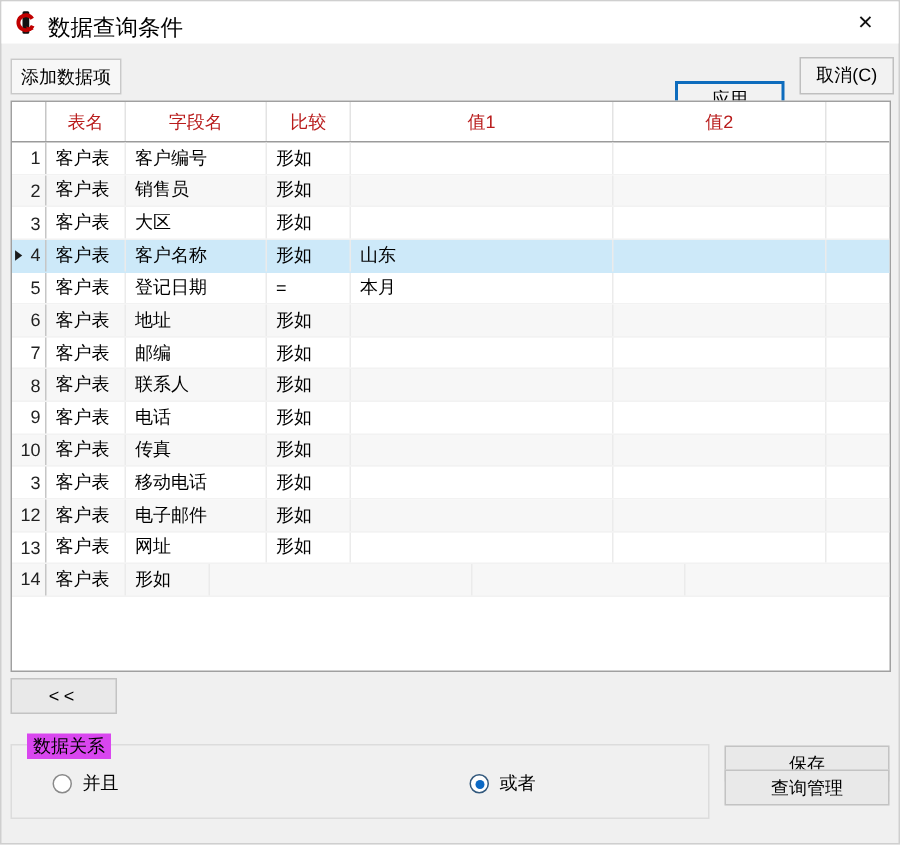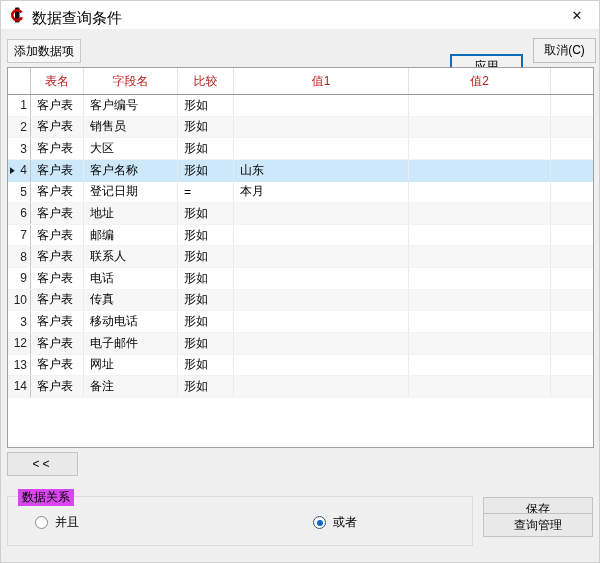--- a/index.html
+++ b/index.html
@@ -206,21 +206,20 @@
           <div class="cell c-name">客户表</div>
           <div class="cell c-field">网址</div>
           <div class="cell c-cmp">形如</div>
           <div class="cell c-v1"></div>
           <div class="cell c-v2"></div>
           <div class="cell c-x"></div>
         </div>
         <div class="trow">
           <div class="cell c-num">14</div>
           <div class="cell c-name">客户表</div>
-          <div class="cell c-field">备注</div>
           <div class="cell c-cmp">形如</div>
           <div class="cell c-v1"></div>
           <div class="cell c-v2"></div>
           <div class="cell c-x"></div>
         </div>
       </div>
   </div>
 
   <div class="btn btn-collapse">&lt;&lt;</div>
 

